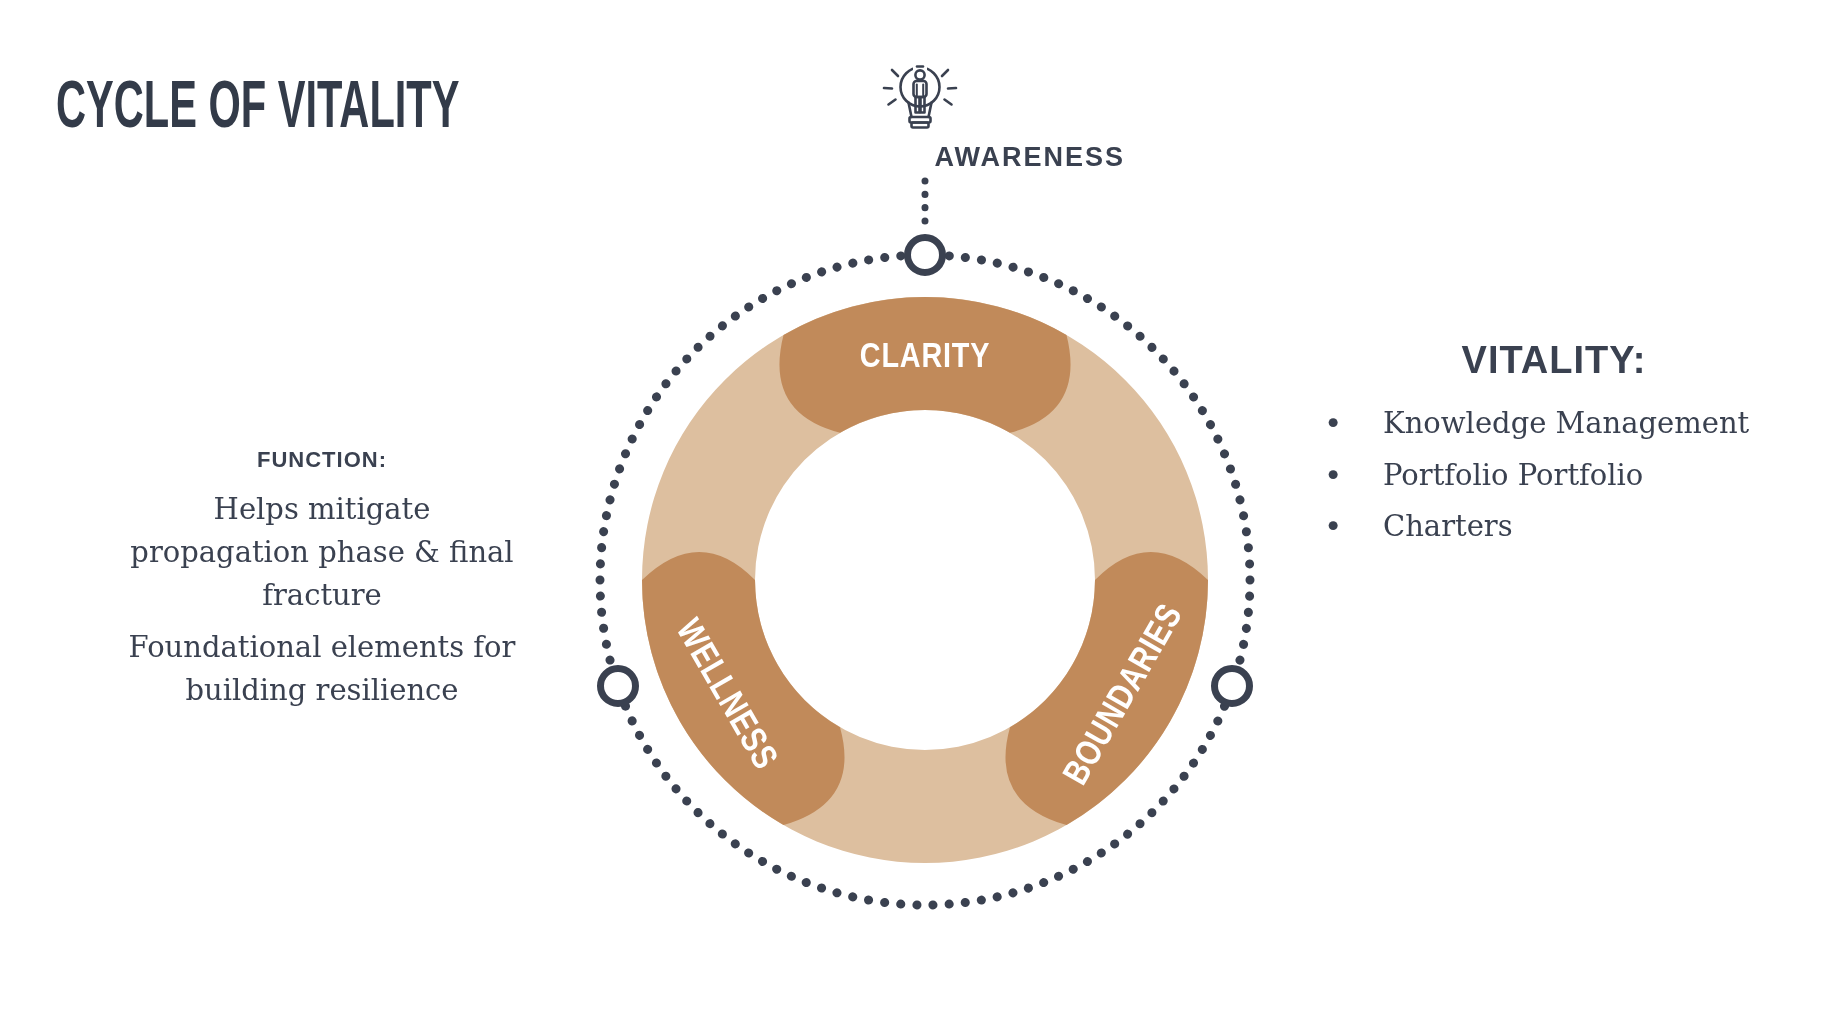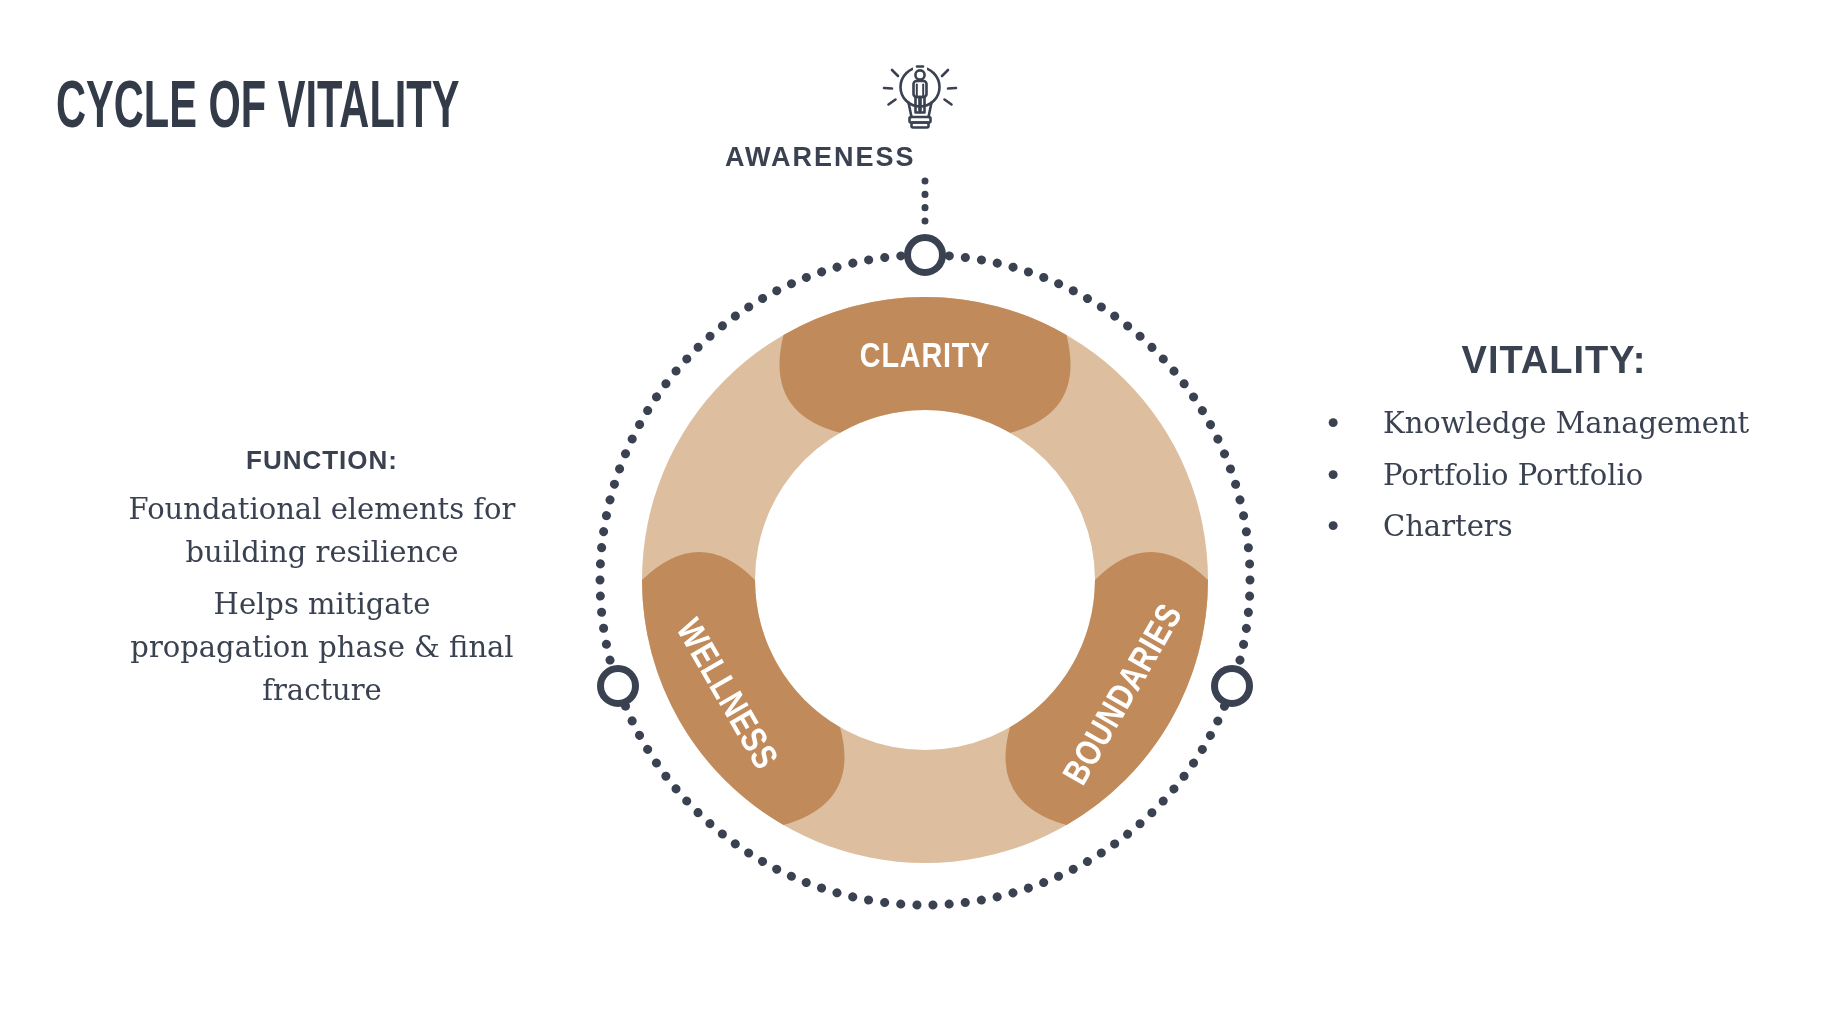--- a/index.html
+++ b/index.html
@@ -9,27 +9,27 @@
   }
   .abs{position:absolute;}
   
   .title{
     left:56px;top:66px;width:700px;
     font-size:66px;font-weight:bold;letter-spacing:0px;color:#333B49;
     transform:scaleX(0.63);transform-origin:0 50%;white-space:nowrap;
   }
   
   .awareness{
-    left:725px;top:142px;width:400px;text-align:left;
+    left:725px;top:142px;width:400px;text-align:right;
     font-size:27px;font-weight:bold;letter-spacing:2px;color:#3A4150;
   }
   
   .function-panel{left:122px;top:440px;width:400px;text-align:center;}
   .panel-heading{
-    font-size:26px;font-weight:bold;letter-spacing:1px;color:#3A4150;
+    font-size:22px;font-weight:bold;letter-spacing:1px;color:#3A4150;
     line-height:40px;margin:0 0 8px 0;
   }
   .function-panel p{
     font-family:"DejaVu Serif","Liberation Serif",serif;
     font-size:29px;line-height:43px;margin:0 0 9px 0;color:#3A4150;
   }
   
   .tactics-panel{left:1304px;top:338px;width:500px;}
   .tactics-panel .panel-heading{
     text-align:center;font-size:38px;line-height:44px;margin:0 0 12px 0;
@@ -54,22 +54,22 @@
 </style>
 </head>
 <body>
 
 <div class="abs title">CYCLE OF VITALITY</div>
 
 <div class="abs awareness">AWARENESS</div>
 
 <div class="abs function-panel">
   <div class="panel-heading">FUNCTION:</div>
+  <p>Helps mitigate propagation phase &amp; final fracture</p>
   <p>Foundational elements for building resilience</p>
-  <p>Helps mitigate propagation phase &amp; final fracture</p>
 </div>
 
 <div class="abs tactics-panel">
   <div class="panel-heading">VITALITY:</div>
   <ul>
     <li>Knowledge Management</li>
     <li>Portfolio Portfolio</li>
     <li>Charters</li>
   </ul>
 </div>

